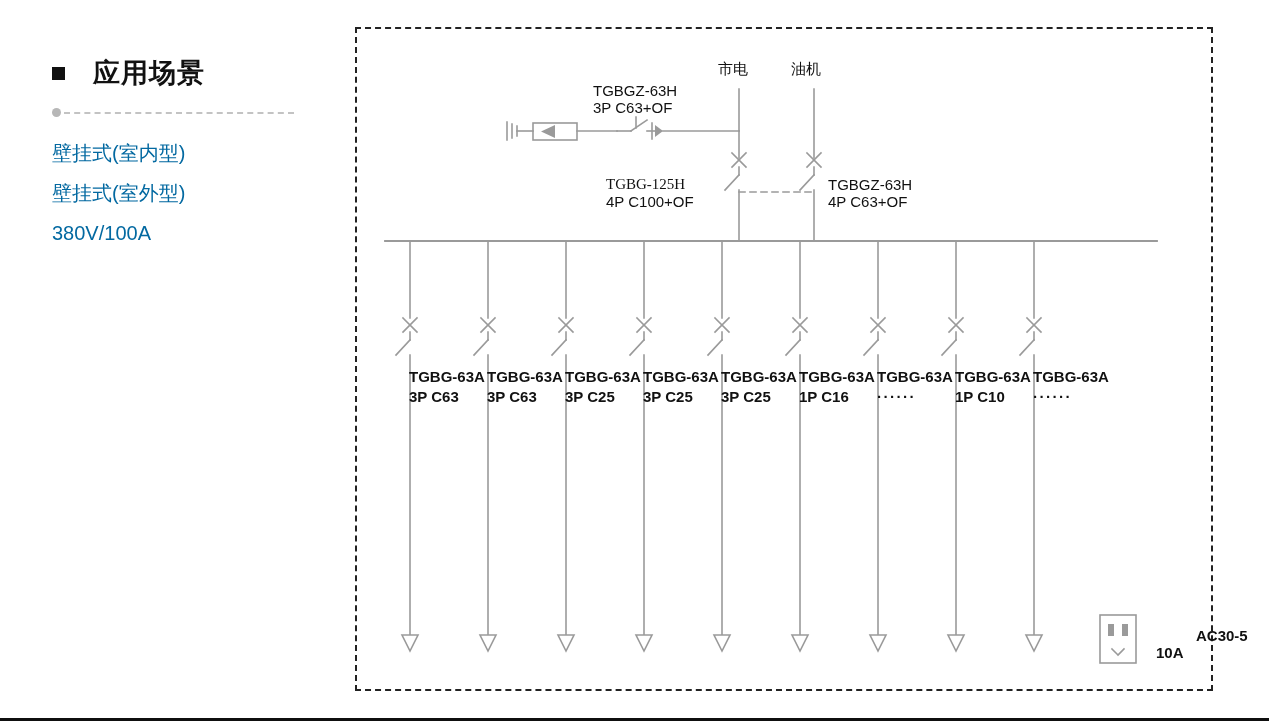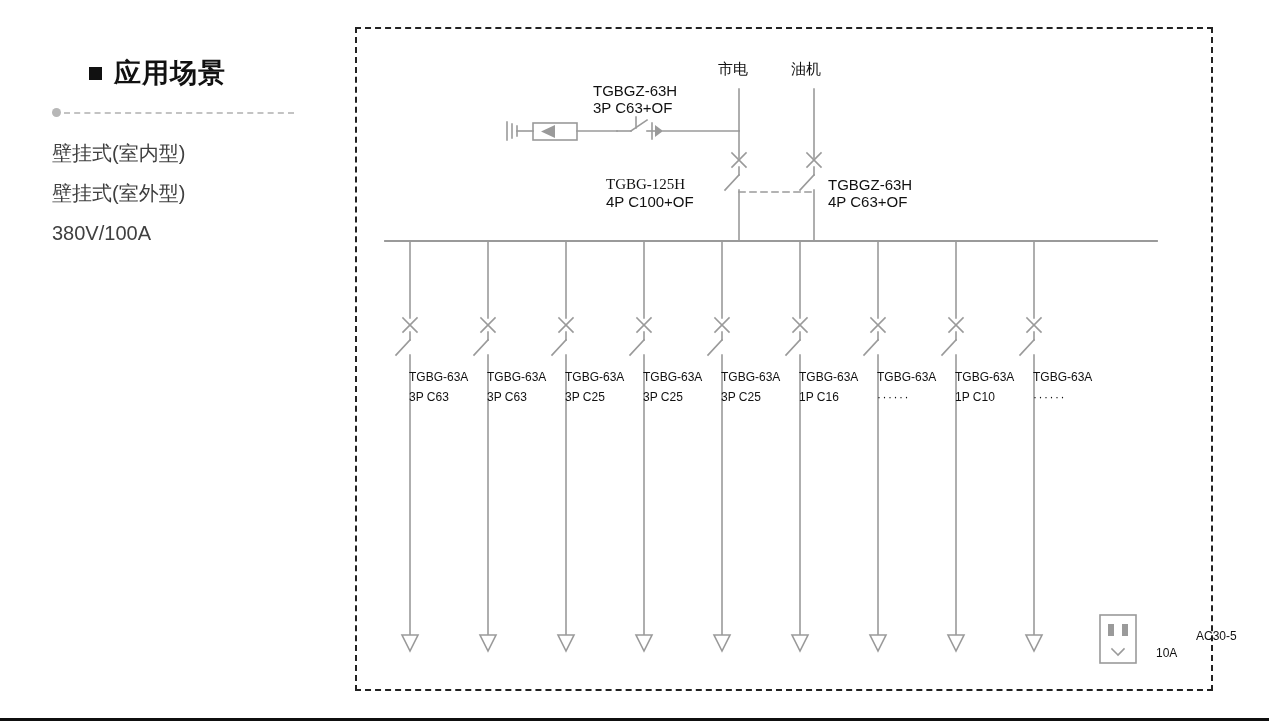--- a/index.html
+++ b/index.html
@@ -35,22 +35,21 @@
   
   .left-panel {
     position: absolute;
     left: 52px;
     top: 60px;
     width: 260px;
   }
   .title-row {
     display: flex;
     align-items: center;
-    gap: 12px;
-    margin-left: 37px;
+    gap: 28px;
   }
   .title-bullet {
     width: 13px;
     height: 13px;
     background: #111;
     display: inline-block;
   }
   .panel-title {
     font-size: 27px;
     font-weight: bold;
@@ -76,21 +75,21 @@
     left: 12px; top: 7px;
     width: 230px;
     height: 0;
     border-top: 2px dashed #c3c3c3;
   }
   .panel-list {
     margin-top: 14px;
   }
   .panel-list-item {
     font-size: 20px;
-    color: #404040;
+    color: #0369a1;
     line-height: 40px;
     white-space: nowrap;
   }
 
   
   .diagram-frame {
     position: absolute;
     left: 355px;
     top: 27px;
     width: 858px;
@@ -108,22 +107,23 @@
     font-family: "Liberation Sans", sans-serif;
     font-size: 15px;
     color: #111;
     white-space: nowrap;
     line-height: 17px;
   }
   .lbl.cn {
     font-size: 15px;
   }
   .lbl.small {
-    font-size: 12px;
+    font-size: 15px;
     line-height: 16px;
+    font-weight: bold;
   }
   .dots {
     position: absolute;
     font-size: 13px;
     letter-spacing: 1.5px;
     color: #111;
   }
 </style>
 </head>
 <body>

